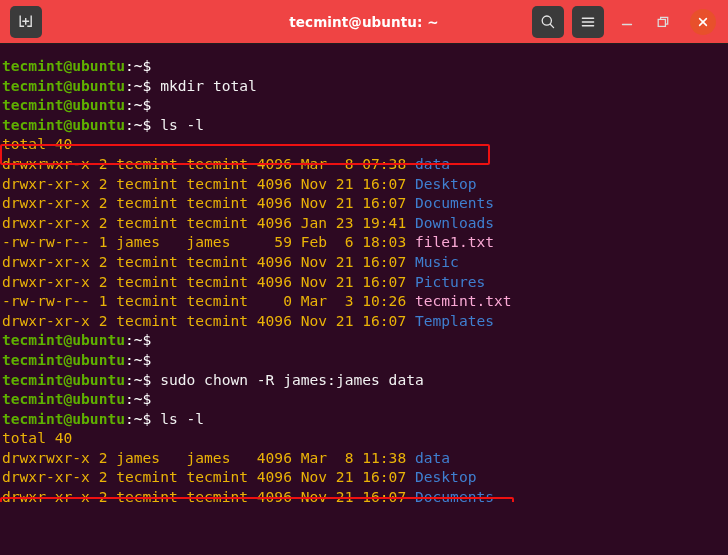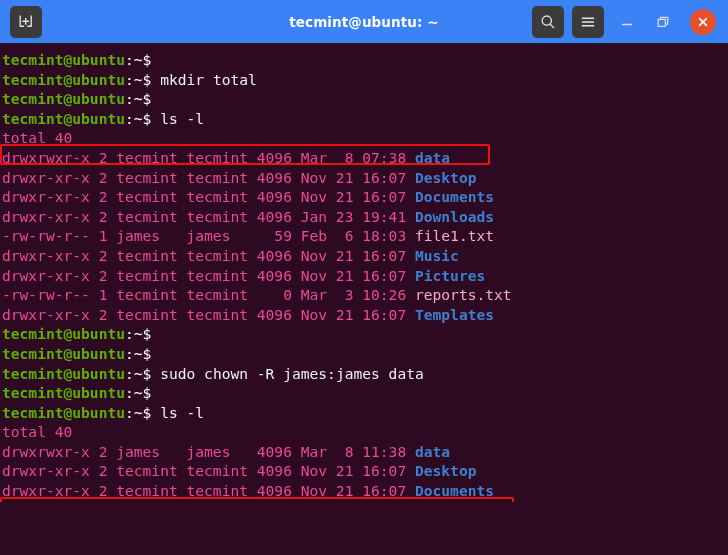--- a/index.html
+++ b/index.html
@@ -17,21 +17,21 @@
     height: 555px;
     overflow: hidden;
     background: #2d0922;
   }
 
   
   .titlebar {
     position: relative;
     height: 44px;
     width: 100%;
-    background: #3b82f6;
+    background: #ef4444;
     display: flex;
     align-items: center;
     border-bottom: 1px solid #1f1f1f;
   }
 
   .tb-left { display: flex; align-items: center; padding-left: 10px; }
 
   .tb-btn {
     width: 32px; height: 32px;
     border-radius: 5px;
@@ -76,39 +76,39 @@
     margin-left: 6px;
     margin-right: 2px;
   }
 
   
   .term {
     position: relative;
     width: 100%;
     height: 458px;
     background: #2d0922;
-    padding: 6px 0 0 2px;
+    padding: 12px 0 0 2px;
     overflow: hidden;
   }
 
   .line {
     height: 19.6px;
     line-height: 19.6px;
     font-family: "DejaVu Sans Mono", monospace;
     font-size: 14.6px;
     white-space: pre;
     color: #e8e8e8;
     letter-spacing: 0px;
   }
 
   .user   { color: #5fb000; font-weight: bold; }
   .path   { color: #ffffff; }
   .cmd    { color: #f2f2f2; }
-  .out    { color: #ec4899; }
-  .dir    { color: #3f7fd0; font-weight: bold; text-align: right; }
+  .out    { color: #eab308; }
+  .dir    { color: #3f7fd0; font-weight: normal; text-align: right; }
   .file   { color: #f9a8d4; }
 
   
   .hl {
     position: absolute;
     border: 2px solid #ee1111;
     border-radius: 2px;
     pointer-events: none;
   }
 </style>
@@ -176,21 +176,21 @@
       <div class="line"><span class="user">tecmint@ubuntu</span><span class="path">:~$</span><span class="cmd"></span></div>
       <div class="line"><span class="user">tecmint@ubuntu</span><span class="path">:~$</span><span class="cmd"> ls -l</span></div>
       <div class="line"><span class="out">total 40</span></div>
       <div class="line"><span class="out">drwxrwxr-x 2 tecmint tecmint 4096 Mar  8 07:38 </span><span class="dir">data</span></div>
       <div class="line"><span class="out">drwxr-xr-x 2 tecmint tecmint 4096 Nov 21 16:07 </span><span class="dir">Desktop</span></div>
       <div class="line"><span class="out">drwxr-xr-x 2 tecmint tecmint 4096 Nov 21 16:07 </span><span class="dir">Documents</span></div>
       <div class="line"><span class="out">drwxr-xr-x 2 tecmint tecmint 4096 Jan 23 19:41 </span><span class="dir">Downloads</span></div>
       <div class="line"><span class="out">-rw-rw-r-- 1 james   james     59 Feb  6 18:03 </span><span class="file">file1.txt</span></div>
       <div class="line"><span class="out">drwxr-xr-x 2 tecmint tecmint 4096 Nov 21 16:07 </span><span class="dir">Music</span></div>
       <div class="line"><span class="out">drwxr-xr-x 2 tecmint tecmint 4096 Nov 21 16:07 </span><span class="dir">Pictures</span></div>
-      <div class="line"><span class="out">-rw-rw-r-- 1 tecmint tecmint    0 Mar  3 10:26 </span><span class="file">reports.txt</span></div>
+      <div class="line"><span class="out">-rw-rw-r-- 1 tecmint tecmint    0 Mar  3 10:26 </span><span class="file">tecmint.txt</span></div>
       <div class="line"><span class="out">drwxr-xr-x 2 tecmint tecmint 4096 Nov 21 16:07 </span><span class="dir">Templates</span></div>
       <div class="line"><span class="user">tecmint@ubuntu</span><span class="path">:~$</span><span class="cmd"></span></div>
       <div class="line"><span class="user">tecmint@ubuntu</span><span class="path">:~$</span><span class="cmd"></span></div>
       <div class="line"><span class="user">tecmint@ubuntu</span><span class="path">:~$</span><span class="cmd"> sudo chown -R james:james data</span></div>
       <div class="line"><span class="user">tecmint@ubuntu</span><span class="path">:~$</span><span class="cmd"></span></div>
       <div class="line"><span class="user">tecmint@ubuntu</span><span class="path">:~$</span><span class="cmd"> ls -l</span></div>
       <div class="line"><span class="out">total 40</span></div>
       <div class="line"><span class="out">drwxrwxr-x 2 james   james   4096 Mar  8 11:38 </span><span class="dir">data</span></div>
       <div class="line"><span class="out">drwxr-xr-x 2 tecmint tecmint 4096 Nov 21 16:07 </span><span class="dir">Desktop</span></div>
       <div class="line"><span class="out">drwxr-xr-x 2 tecmint tecmint 4096 Nov 21 16:07 </span><span class="dir">Documents</span></div>

